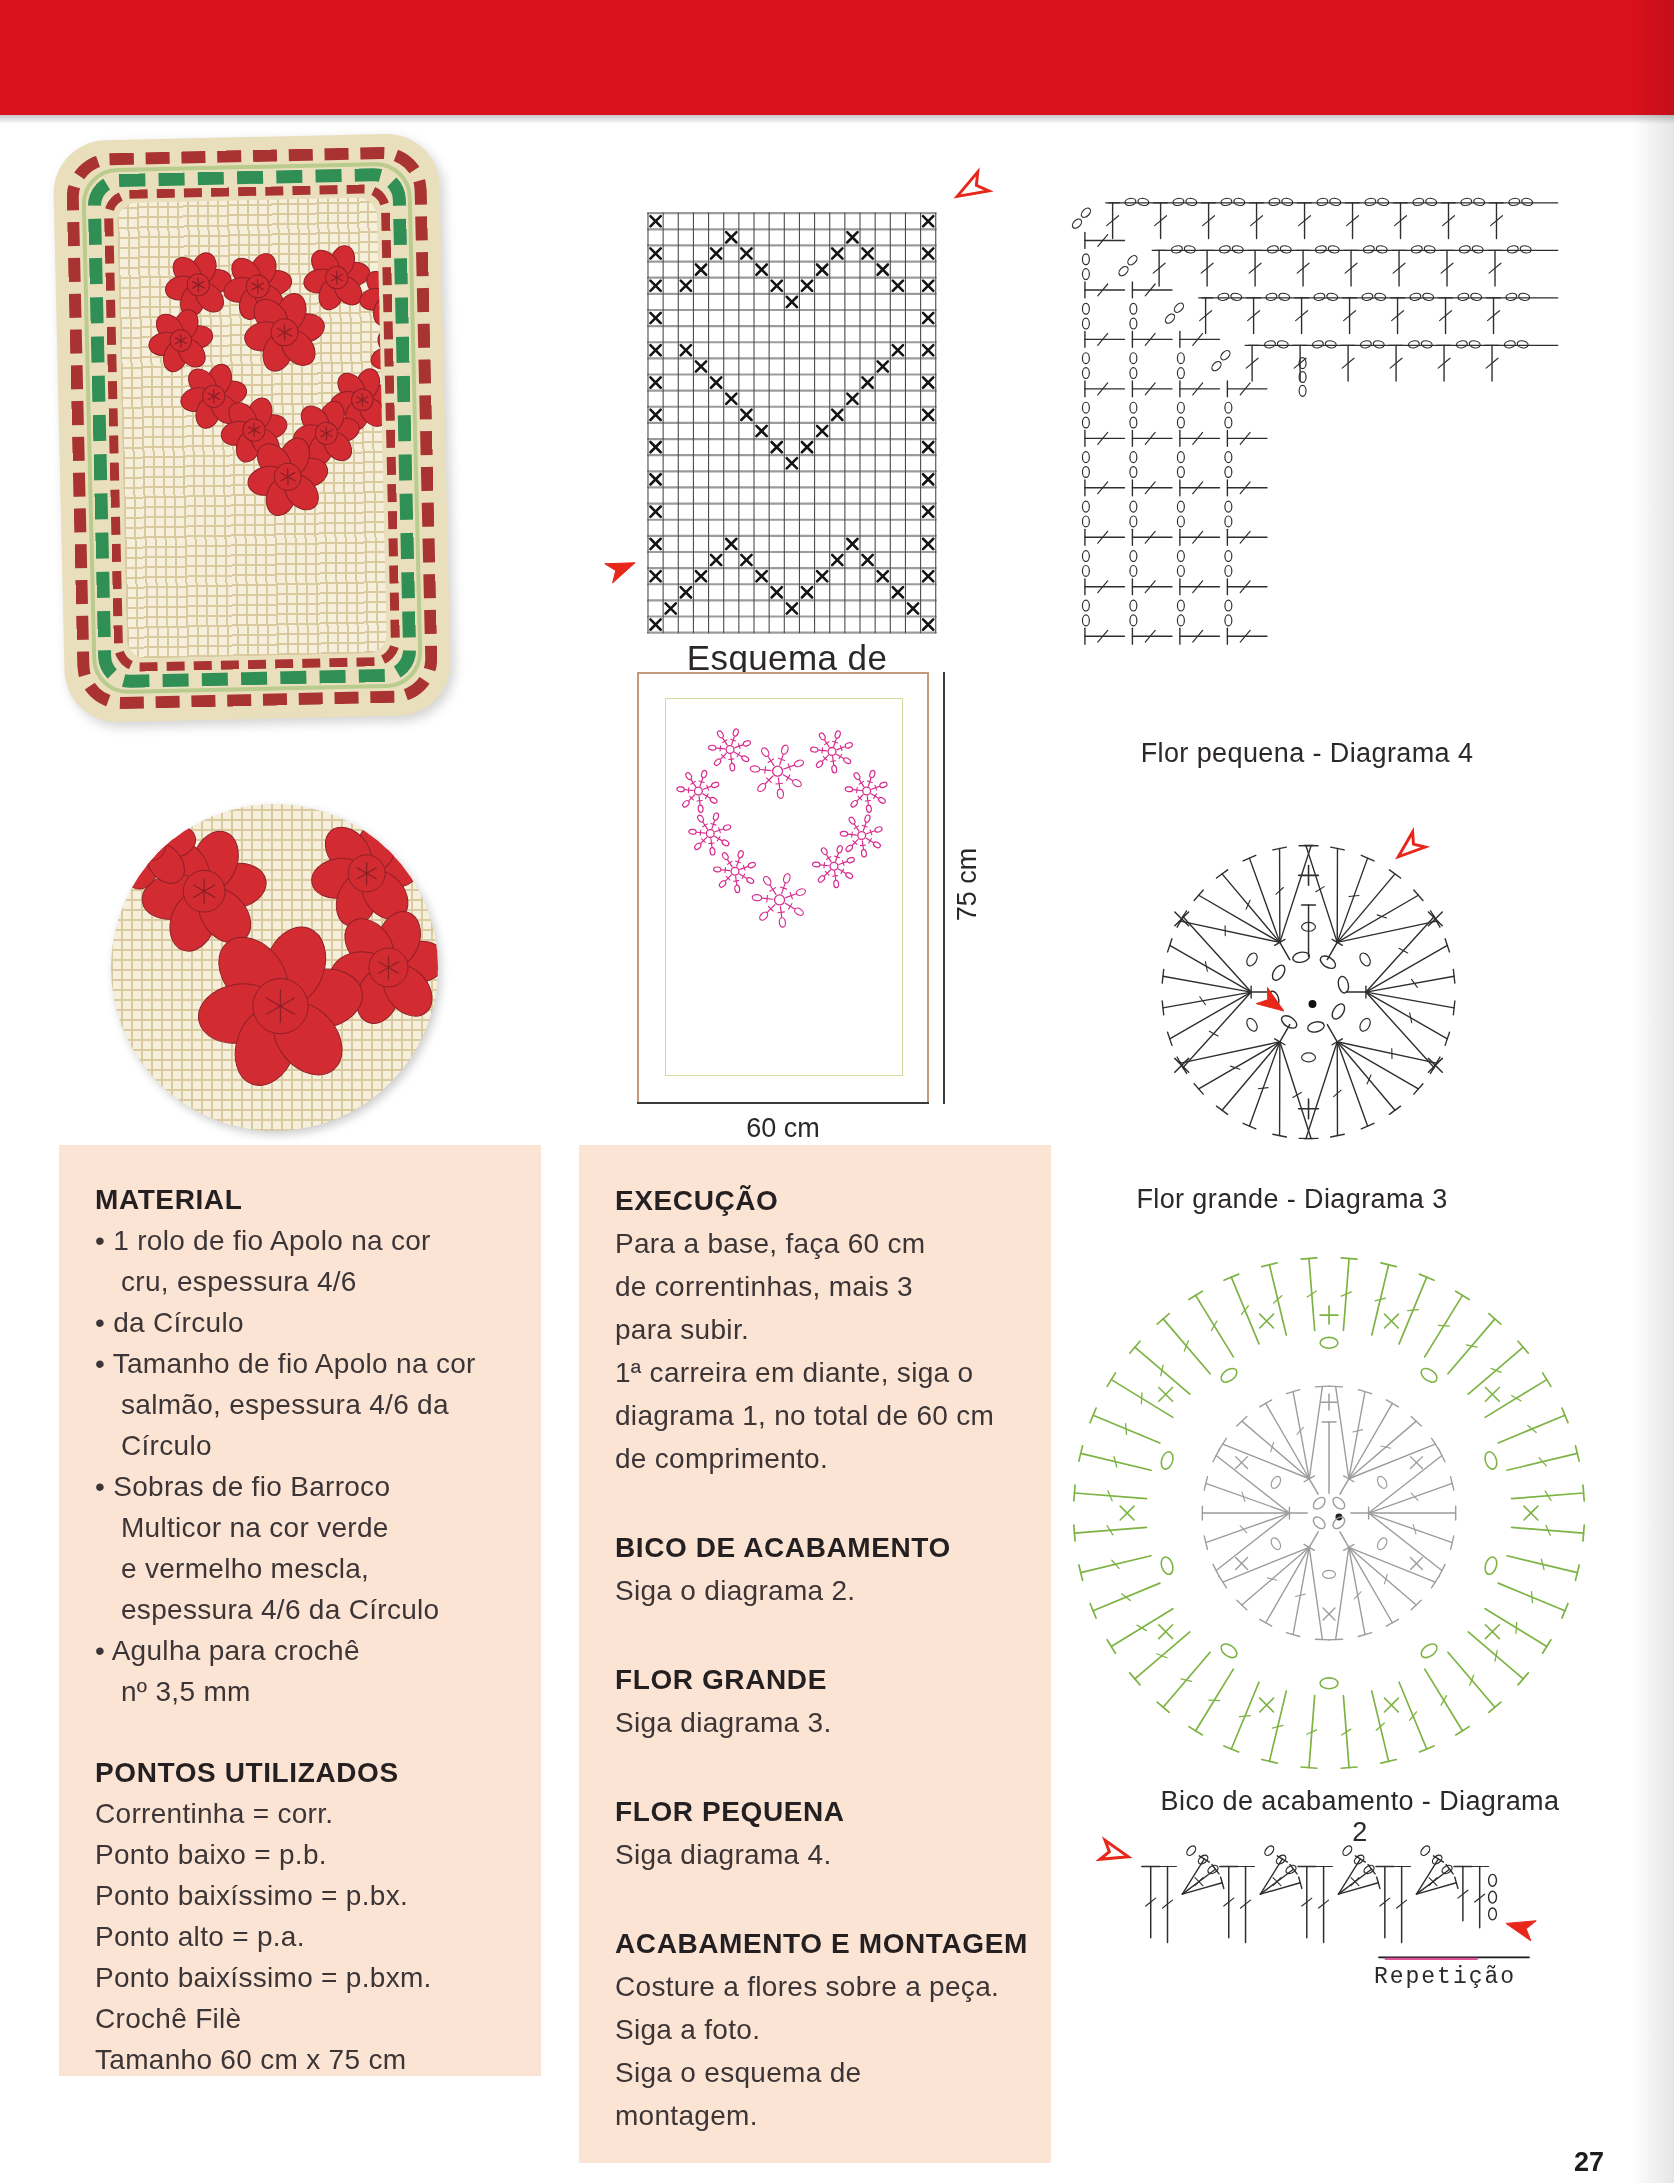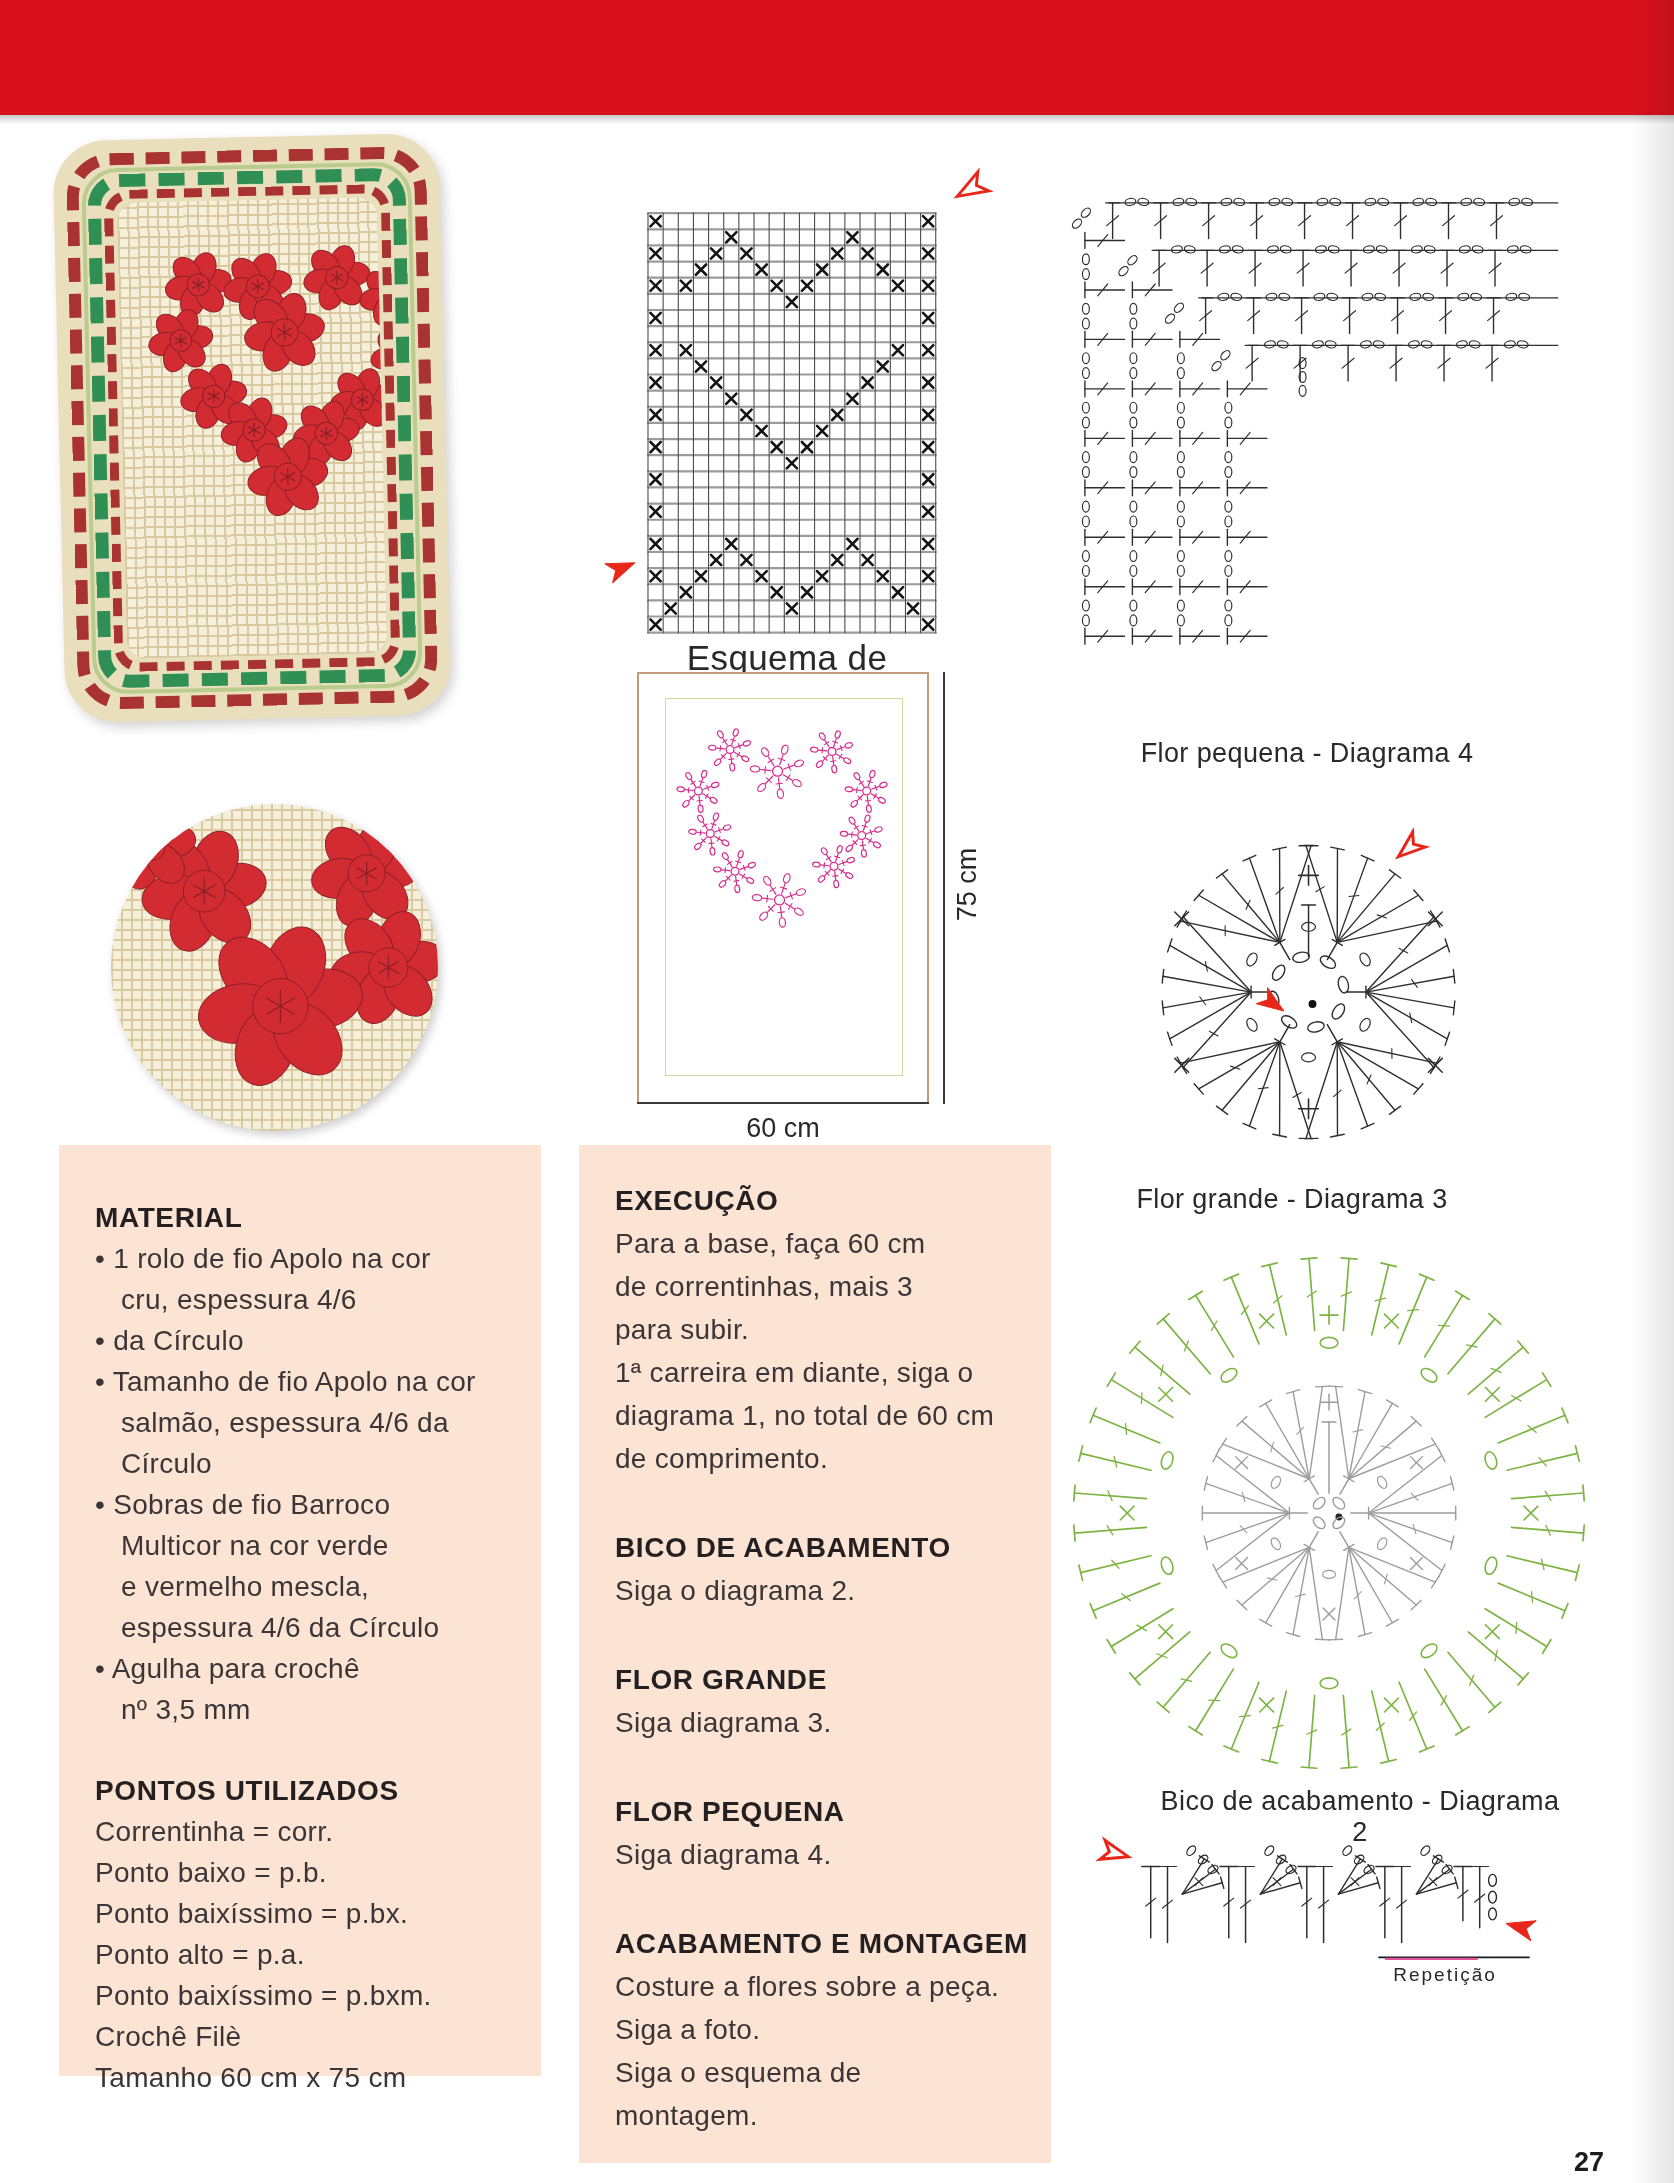--- a/index.html
+++ b/index.html
@@ -46,24 +46,24 @@
   
   .dlabel{font-size:27px;color:#2c2729;text-align:center;letter-spacing:0.4px;}
   #label-flor-pequena{left:1119px;top:738px;width:376px;}
   #label-flor-grande{left:1099px;top:1184px;width:386px;}
   #label-bico{left:1152px;top:1786px;width:416px;}
   #diagram1{left:1047px;top:191px;}
   #flor-pequena{left:1079px;top:782px;}
   #flor-grande{left:1042px;top:1228px;}
   #bico{left:1089px;top:1827px;}
   #repeat-label{left:1346px;top:1964px;width:198px;text-align:center;
-    font-size:19px;letter-spacing:2px;color:#2c2729;}
+    font-size:23px;letter-spacing:2px;color:#2c2729;font-family:Liberation Mono, monospace;}
   
   .box{background:#fce4d4;}
-  #material-box{left:59px;top:1145px;width:482px;height:931px;padding:52px 18px 0 36px;}
+  #material-box{left:59px;top:1145px;width:482px;height:931px;padding:34px 18px 0 36px;}
   #exec-box{left:579px;top:1145px;width:472px;height:1018px;padding:34px 18px 0 36px;}
   .box-title{font-weight:700;font-size:28px;line-height:41px;color:#241f21;letter-spacing:0.6px;}
   #exec-sections .box-title{line-height:43px;}
   #exec-sections .box-title:not(:first-child){margin-top:46px;}
   #pontos-title{margin-top:40px;}
   .bline{font-size:28px;line-height:41px;color:#3c3537;letter-spacing:0.3px;}
   #exec-sections .bline{line-height:43px;}
   .cont{padding-left:26px;}
   #page-number{left:1535px;top:2107px;width:69px;text-align:right;
     font-size:27px;font-weight:700;color:#1d1d1d;margin-top:40px;}

